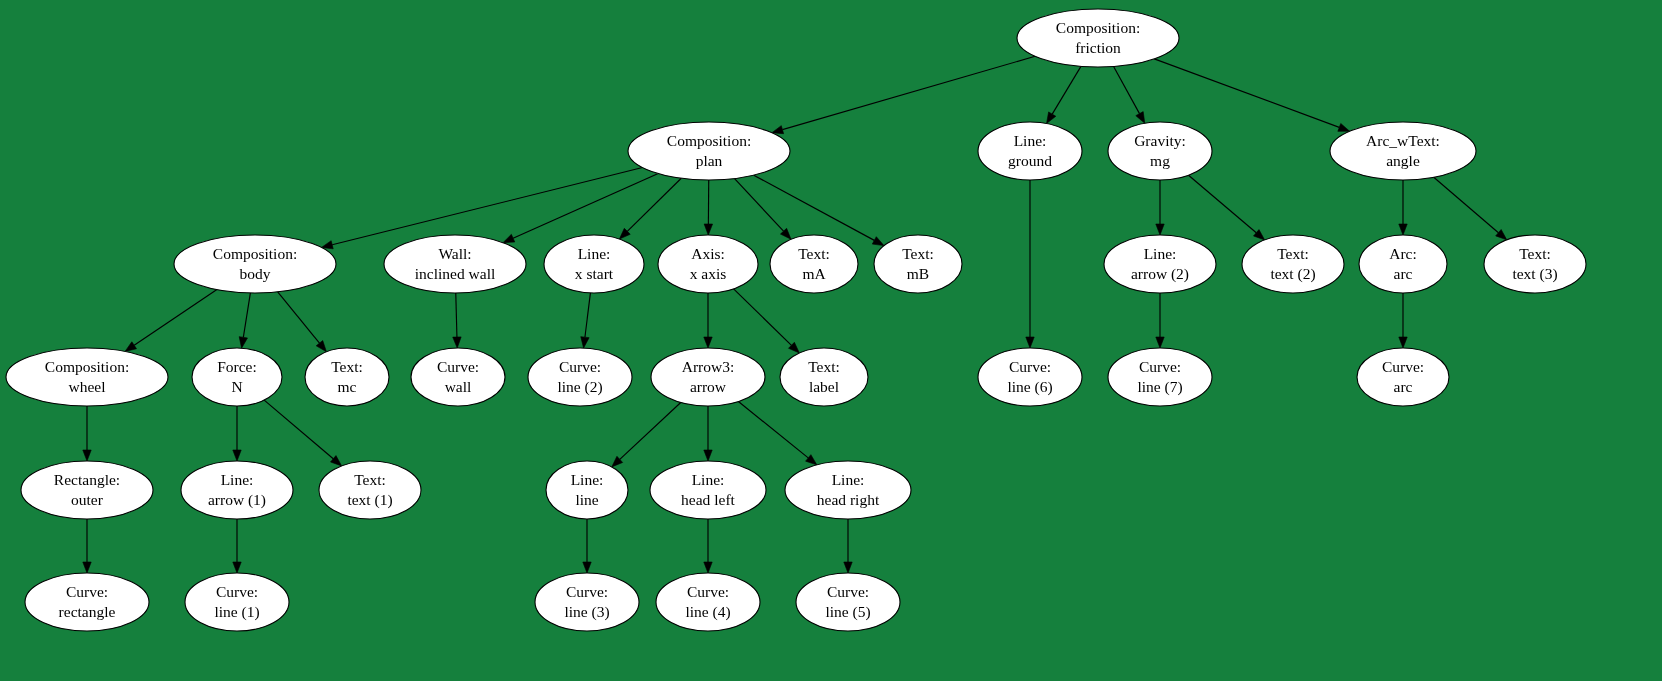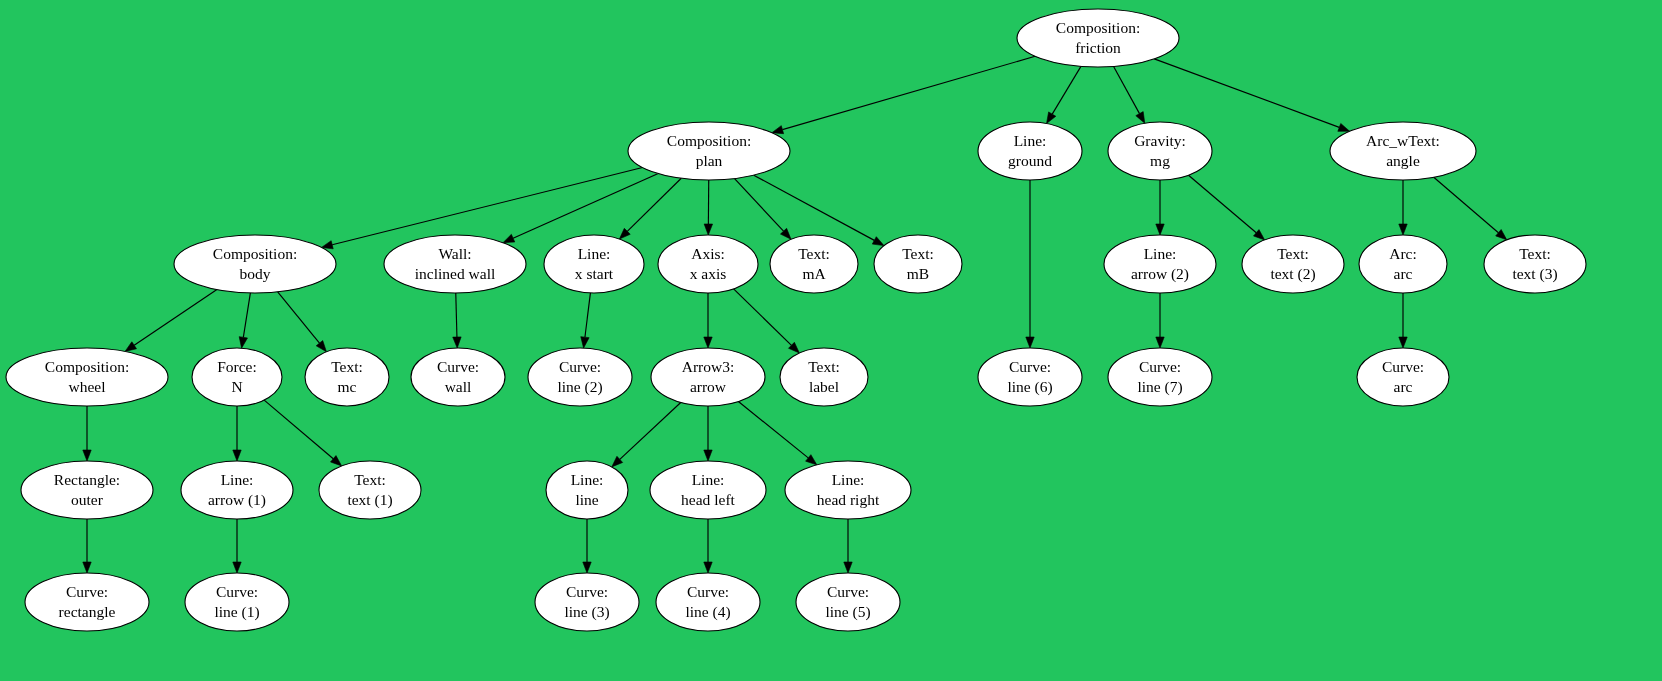--- a/index.html
+++ b/index.html
@@ -4,21 +4,21 @@
 <style>
   html, body {
     margin: 0;
     padding: 0;
     background: #ffffff;
   }
   #canvas-wrap {
     position: relative;
     width: 1662px;
     height: 681px;
-    background: #22c55e;
+    background: #15803d;
     overflow: hidden;
     font-family: "Liberation Serif", "DejaVu Serif", serif;
   }
   svg#graph {
     position: absolute;
     left: 0;
     top: 0;
     width: 1662px;
     height: 681px;
   }

